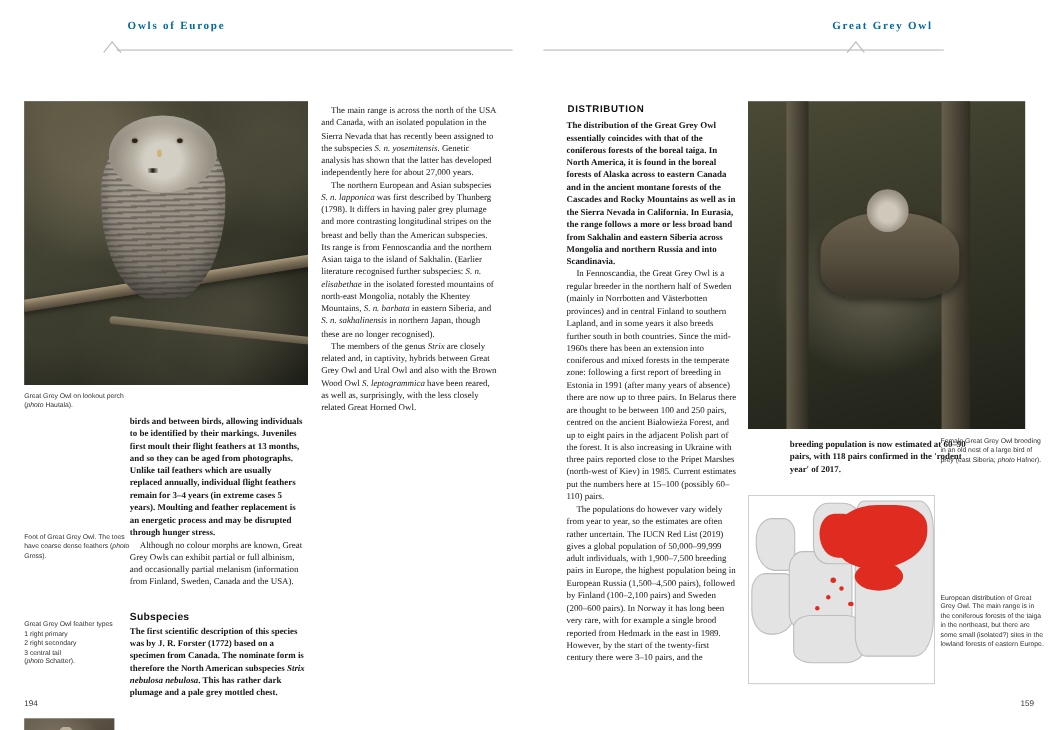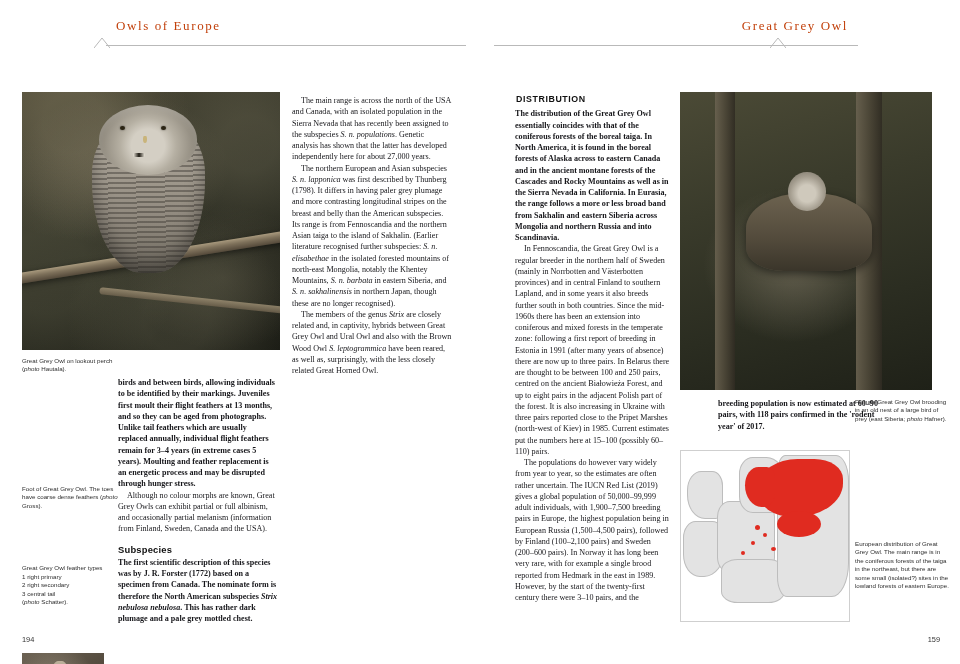--- a/index.html
+++ b/index.html
@@ -32,24 +32,25 @@
     position: absolute;
     top: 18px;
     left: 0;
     right: 0;
     height: 34px;
   }
   .runhead .rh-text {
     position: absolute;
     top: 0;
     font-family: "Liberation Serif", serif;
-    font-size: 13px;
+    font-size: 10px;
     letter-spacing: 1.6px;
-    color: #c2410c;
+    color: #0369a1;
     white-space: nowrap;
+    font-weight: bold;
   }
   .page-left .runhead .rh-text { left: 116px; }
   .page-right .runhead .rh-text { right: 112px; }
 
   .rule {
     position: absolute;
     top: 27px;
     height: 1px;
     background: #b9b9b9;
   }
@@ -62,21 +63,21 @@
     position: absolute;
     font-size: 8.1px;
     line-height: 11.25px;
     text-align: left;
     color: #16161a;
     font-family: "Liberation Serif", serif;
   }
   .col p { margin: 0; text-indent: 9px; }
   .col p.noindent { text-indent: 0; font-weight: bold; }
   .col h3 {
-    margin: 9px 0 2px 0;
+    margin: 20px 0 2px 0;
     font-family: "Liberation Sans", sans-serif;
     font-size: 9.4px;
     font-weight: bold;
     letter-spacing: 0.2px;
     color: #111;
   }
   .col h3.section {
     font-size: 8.8px;
     letter-spacing: 0.6px;
     margin: 0 0 3px 1px;
@@ -305,21 +306,21 @@
     </div>
 
     <div class="col" style="left:118px; top:377px; width:160px;">
       <p class="noindent">birds and between birds, allowing individuals to be identified by their markings. Juveniles first moult their flight feathers at 13 months, and so they can be aged from photographs. Unlike tail feathers which are usually replaced annually, individual flight feathers remain for 3–4 years (in extreme cases 5 years). Moulting and feather replacement is an energetic process and may be disrupted through hunger stress.</p>
       <p>Although no colour morphs are known, Great Grey Owls can exhibit partial or full albinism, and occasionally partial melanism (information from Finland, Sweden, Canada and the USA).</p>
       <h3>Subspecies</h3>
       <p class="noindent"><span>The first scientific description of this species was by J. R. Forster (1772) based on a specimen from Canada. The nominate form is therefore the North American subspecies </span><i>Strix nebulosa nebulosa</i><span>. This has rather dark plumage and a pale grey mottled chest.</span></p>
     </div>
 
     <div class="col" style="left:292px; top:95px; width:160px;">
-      <p><span>The main range is across the north of the USA and Canada, with an isolated population in the Sierra Nevada that has recently been assigned to the subspecies </span><i>S. n. populations</i><span>. Genetic analysis has shown that the latter has developed independently here for about 27,000 years.</span></p>
+      <p><span>The main range is across the north of the USA and Canada, with an isolated population in the Sierra Nevada that has recently been assigned to the subspecies </span><i>S. n. yosemitensis</i><span>. Genetic analysis has shown that the latter has developed independently here for about 27,000 years.</span></p>
       <p><span>The northern European and Asian subspecies </span><i>S. n. lapponica</i><span> was first described by Thunberg (1798). It differs in having paler grey plumage and more contrasting longitudinal stripes on the breast and belly than the American subspecies. Its range is from Fennoscandia and the northern Asian taiga to the island of Sakhalin. (Earlier literature recognised further subspecies: </span><i>S. n. elisabethae</i><span> in the isolated forested mountains of north-east Mongolia, notably the Khentey Mountains, </span><i>S. n. barbata</i><span> in eastern Siberia, and </span><i>S. n. sakhalinensis</i><span> in northern Japan, though these are no longer recognised).</span></p>
       <p><span>The members of the genus </span><i>Strix</i><span> are closely related and, in captivity, hybrids between Great Grey Owl and Ural Owl and also with the Brown Wood Owl </span><i>S. leptogrammica</i><span> have been reared, as well as, surprisingly, with the less closely related Great Horned Owl.</span></p>
     </div>
 
     <div class="folio">194</div>
   </div>
 
   <div class="page page-right">
 
     <div class="runhead">

